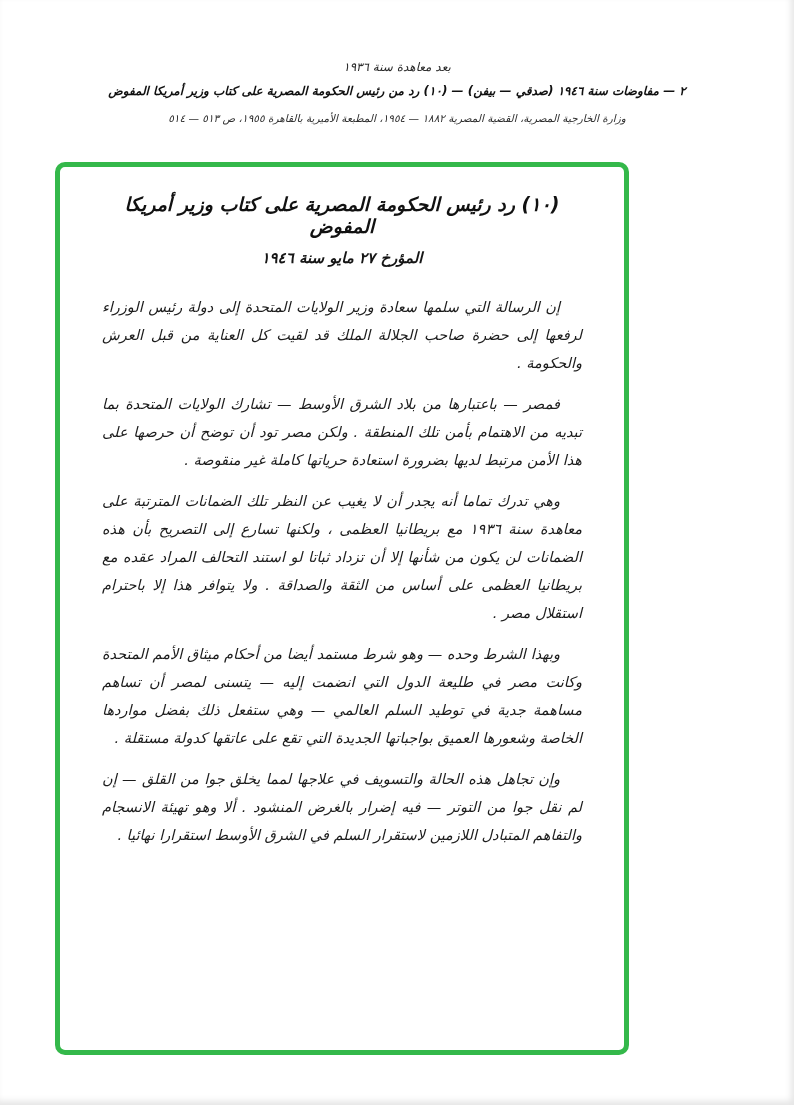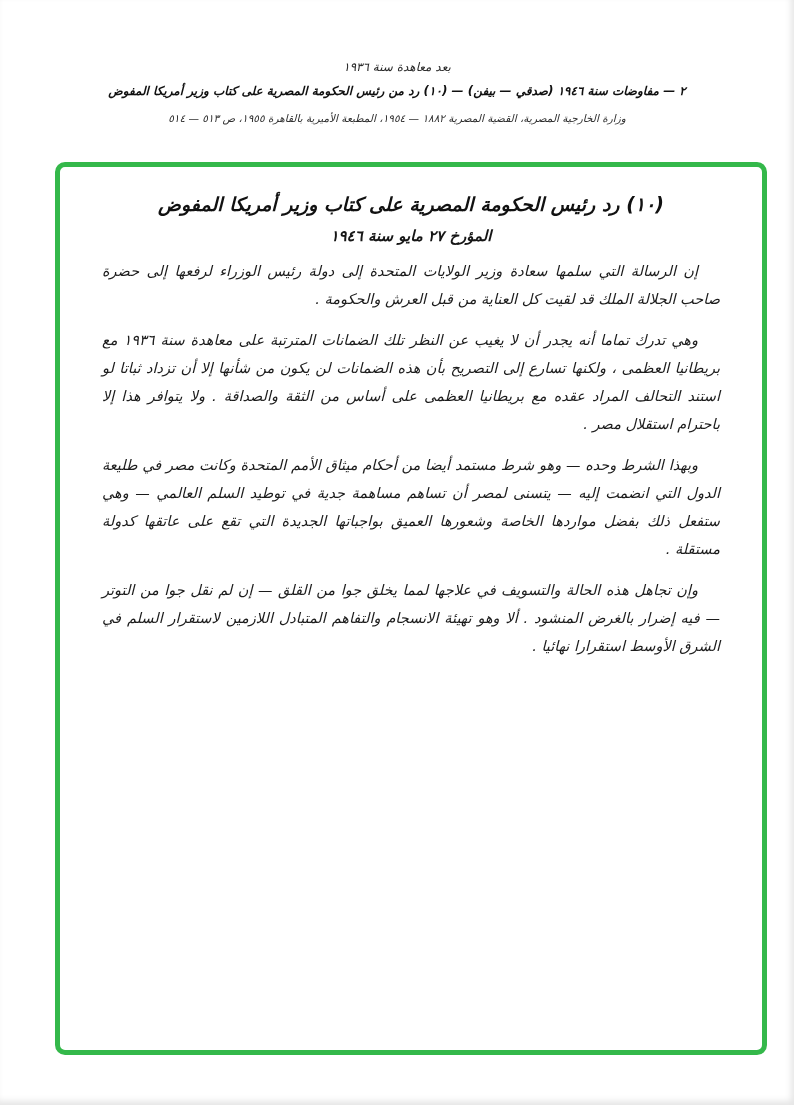--- a/index.html
+++ b/index.html
@@ -37,21 +37,21 @@
   }
   .source-line {
     margin-top: 14px;
     font-size: 10.5px;
     color: #2e2e2e;
   }
   .doc-box {
     position: absolute;
     left: 55px;
     top: 162px;
-    width: 712px;
+    width: 574px;
     height: 893px;
     box-sizing: border-box;
     border: 5px solid #34b84a;
     border-radius: 10px;
     padding: 26px 42px 18px 42px;
     direction: rtl;
     overflow: hidden;
     background: #ffffff;
   }
   .doc-title {
@@ -59,21 +59,21 @@
     font-size: 19px;
     font-weight: bold;
     color: #111111;
     margin: 0 0 12px 0;
   }
   .doc-date {
     text-align: center;
     font-size: 15px;
     font-weight: bold;
     color: #161616;
-    margin: 0 0 12px 0;
+    margin: 0 0 26px 0;
   }
   .doc-body p {
     margin: 0 0 13px 0;
     font-size: 14.5px;
     line-height: 28px;
     text-align: justify;
     text-indent: 22px;
     color: #1c1c1c;
   }
 </style>
@@ -86,19 +86,20 @@
     <div class="header-small">بعد معاهدة سنة ١٩٣٦</div>
     <div class="header-line">٢ — مفاوضات سنة ١٩٤٦ (صدقي — بيفن) — (١٠) رد من رئيس الحكومة المصرية على كتاب وزير أمريكا المفوض</div>
     <div class="source-line">وزارة الخارجية المصرية، القضية المصرية ١٨٨٢ — ١٩٥٤، المطبعة الأميرية بالقاهرة ١٩٥٥، ص ٥١٣ — ٥١٤</div>
   </div>
 
   <div class="doc-box">
     <div class="doc-title">(١٠) رد رئيس الحكومة المصرية على كتاب وزير أمريكا المفوض</div>
     <div class="doc-date">المؤرخ ٢٧ مايو سنة ١٩٤٦</div>
     <div class="doc-body">
         <p>إن الرسالة التي سلمها سعادة وزير الولايات المتحدة إلى دولة رئيس الوزراء لرفعها إلى حضرة صاحب الجلالة الملك قد لقيت كل العناية من قبل العرش والحكومة .</p>
+        <p>فمصر — باعتبارها من بلاد الشرق الأوسط — تشارك الولايات المتحدة بما تبديه من الاهتمام بأمن تلك المنطقة . ولكن مصر تود أن توضح أن حرصها على هذا الأمن مرتبط لديها بضرورة استعادة حرياتها كاملة غير منقوصة .</p>
         <p>وهي تدرك تماما أنه يجدر أن لا يغيب عن النظر تلك الضمانات المترتبة على معاهدة سنة ١٩٣٦ مع بريطانيا العظمى ، ولكنها تسارع إلى التصريح بأن هذه الضمانات لن يكون من شأنها إلا أن تزداد ثباتا لو استند التحالف المراد عقده مع بريطانيا العظمى على أساس من الثقة والصداقة . ولا يتوافر هذا إلا باحترام استقلال مصر .</p>
         <p>وبهذا الشرط وحده — وهو شرط مستمد أيضا من أحكام ميثاق الأمم المتحدة وكانت مصر في طليعة الدول التي انضمت إليه — يتسنى لمصر أن تساهم مساهمة جدية في توطيد السلم العالمي — وهي ستفعل ذلك بفضل مواردها الخاصة وشعورها العميق بواجباتها الجديدة التي تقع على عاتقها كدولة مستقلة .</p>
         <p>وإن تجاهل هذه الحالة والتسويف في علاجها لمما يخلق جوا من القلق — إن لم نقل جوا من التوتر — فيه إضرار بالغرض المنشود . ألا وهو تهيئة الانسجام والتفاهم المتبادل اللازمين لاستقرار السلم في الشرق الأوسط استقرارا نهائيا .</p>
       </div>
   </div>
 
 </div>
 
 </body></html>

